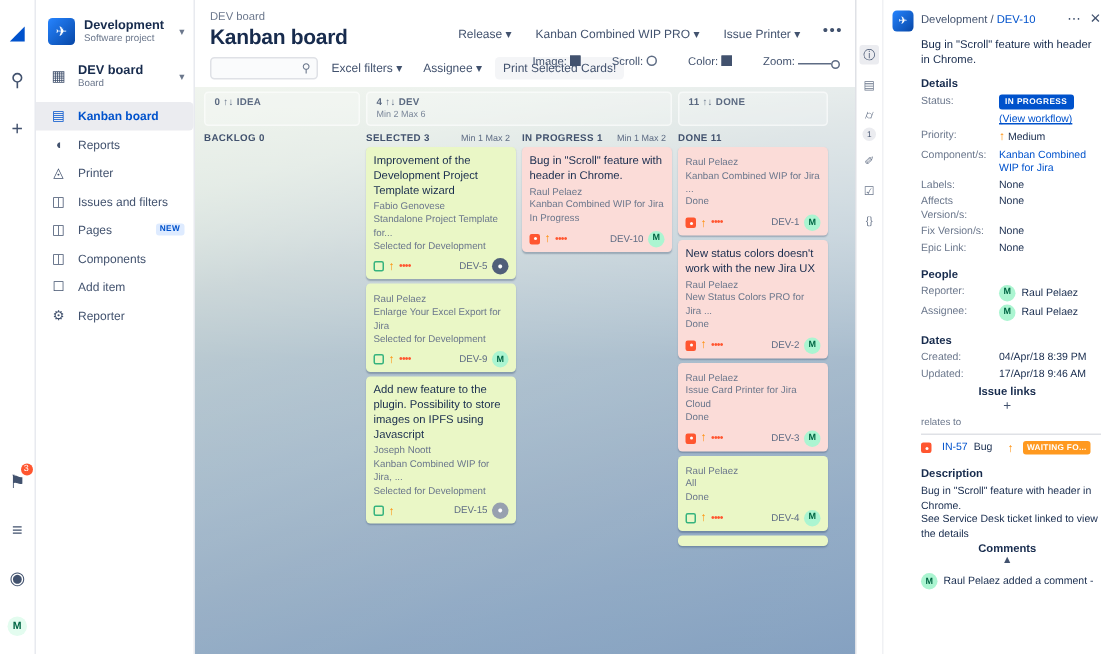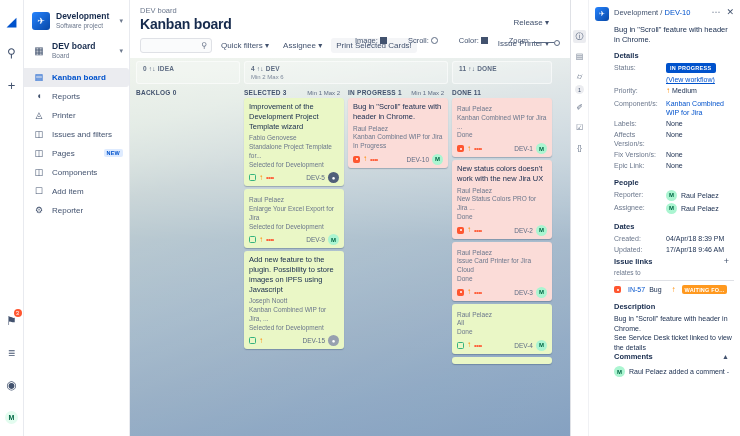--- a/index.html
+++ b/index.html
@@ -70,21 +70,21 @@
     font-size: 5.5px; font-weight: bold; color: #0052cc;
     background: #deebff; padding: 1px 3px; border-radius: 2px; letter-spacing: .2px;
   }
 
   
   .main { flex: 1; display: flex; flex-direction: column; min-width: 0; position: relative; background:#fff; }
   .topbar { padding: 6px 10px 0 10px; }
   .breadcrumb { font-size: 7.5px; color: #6b778c; }
   .page-title { font-size: 14px; font-weight: bold; color: #172b4d; margin-top: 1px; letter-spacing: -.2px; }
 
-  .top-right { position: absolute; top: 15px; right: 16px; display: flex; align-items: flex-end; gap: 6px; flex-direction: column; }
+  .top-right { position: absolute; top: 15px; right: 4px; display: flex; align-items: flex-start; gap: 6px; }
   .tr-btn { font-size: 8px; color: #42526e; padding: 3px 5px; border-radius: 3px; cursor: pointer; white-space: nowrap; }
   .tr-more { font-size: 10px; color: #42526e; padding: 0 4px; cursor: pointer; letter-spacing: 1px; }
 
   .opt-row { position: absolute; top: 36px; right: 10px; display: flex; align-items: center; gap: 21px; font-size: 7.5px; color: #42526e; }
   .opt-row .cb { width: 7px; height: 7px; border: 1px solid #5e6c84; display: inline-block; vertical-align: -1px; margin-left: 2px; }
   .opt-row .cb.on { background: #42526e; border-color: #42526e; }
   .opt-row .cb.round { border-radius: 50%; }
   .slider { display: inline-flex; align-items: center; margin-left: 2px; }
   .slider .track { width: 22px; height: 1px; background: #5e6c84; }
   .slider .knob { width: 6px; height: 6px; border: 1px solid #5e6c84; border-radius: 50%; background:#fff; }
@@ -185,21 +185,21 @@
     display:flex; align-items:center; justify-content:center; font-size: 7px; color:#fff;
   }
   .d-crumb { font-size: 7.5px; color: #42526e; flex: 1; padding-top: 1px; }
   .d-crumb a { color: #0052cc; text-decoration: none; }
   .d-more { font-size: 9px; color: #42526e; letter-spacing: 1px; cursor: pointer; padding: 0 3px; }
   .d-close { font-size: 9px; color: #42526e; cursor: pointer; padding-left: 2px; }
   .d-summary { font-size: 7.5px; color: #172b4d; margin: 4px 0 6px 19px; line-height: 1.3; }
 
   .d-sec { font-size: 7.5px; font-weight: bold; color: #172b4d; margin: 0 0 3px 19px; }
   .d-sec.sp { margin-top: 8px; }
-  .d-sec-row { display: flex; align-items: center; margin: 0 5px 3px 19px; }
+  .d-sec-row { display: flex; align-items: center; margin: 0 5px 3px 19px; flex-direction: column; }
   .d-sec-row .d-sec { margin: 0; flex: 1; }
   .d-plus { color: #42526e; font-size: 9px; cursor: pointer; }
   .d-caret { color: #42526e; font-size: 7px; cursor: pointer; }
 
   .frow { display: flex; margin-left: 19px; margin-bottom: 2px; line-height: 1.3; }
   .flab { width: 52px; flex: 0 0 52px; font-size: 7px; color: #6b778c; }
   .fval { font-size: 7px; color: #172b4d; flex: 1; min-width: 0; }
   .fval.link { color: #0052cc; }
   .badge-prog {
     display: inline-block; background: #0052cc; color: #fff;
@@ -296,40 +296,41 @@
 
   <div class="main">
 
     <div class="topbar">
       <div class="breadcrumb">DEV board</div>
       <div class="page-title">Kanban board</div>
     </div>
 
     <div class="top-right">
       <div class="tr-btn"><span>Release</span> <span>▾</span></div>
+      <div class="tr-btn"><span>Kanban Combined WIP PRO</span> <span>▾</span></div>
       <div class="tr-btn"><span>Issue Printer</span> <span>▾</span></div>
       <div class="tr-more">•••</div>
     </div>
 
     <div class="opt-row">
       <span><span>Image:</span><span class="cb on"></span></span>
       <span><span>Scroll:</span><span class="cb round"></span></span>
       <span><span>Color:</span><span class="cb on"></span></span>
       <span><span>Zoom:</span><span class="slider">
             <span class="track"></span>
             <span class="knob"></span>
           </span></span>
     </div>
 
     <div class="filterbar">
       <div class="search-box">
         <input type="text" placeholder="" style="">
         <span class="search-ico">⚲</span>
       </div>
-      <div class="fb-btn"><span>Quick filters</span> <span>▾</span></div>
+      <div class="fb-btn"><span>Excel filters</span> <span>▾</span></div>
       <div class="fb-btn"><span>Assignee</span> <span>▾</span></div>
       <div class="fb-btn solid">Print Selected Cards!</div>
     </div>
 
     <div class="board-wrap">
       <div class="board-bg"></div>
       <div class="board-inner">
 
         <div class="lane-head">
           <div class="lane-cell lane-box c1" style="width:104px;">

